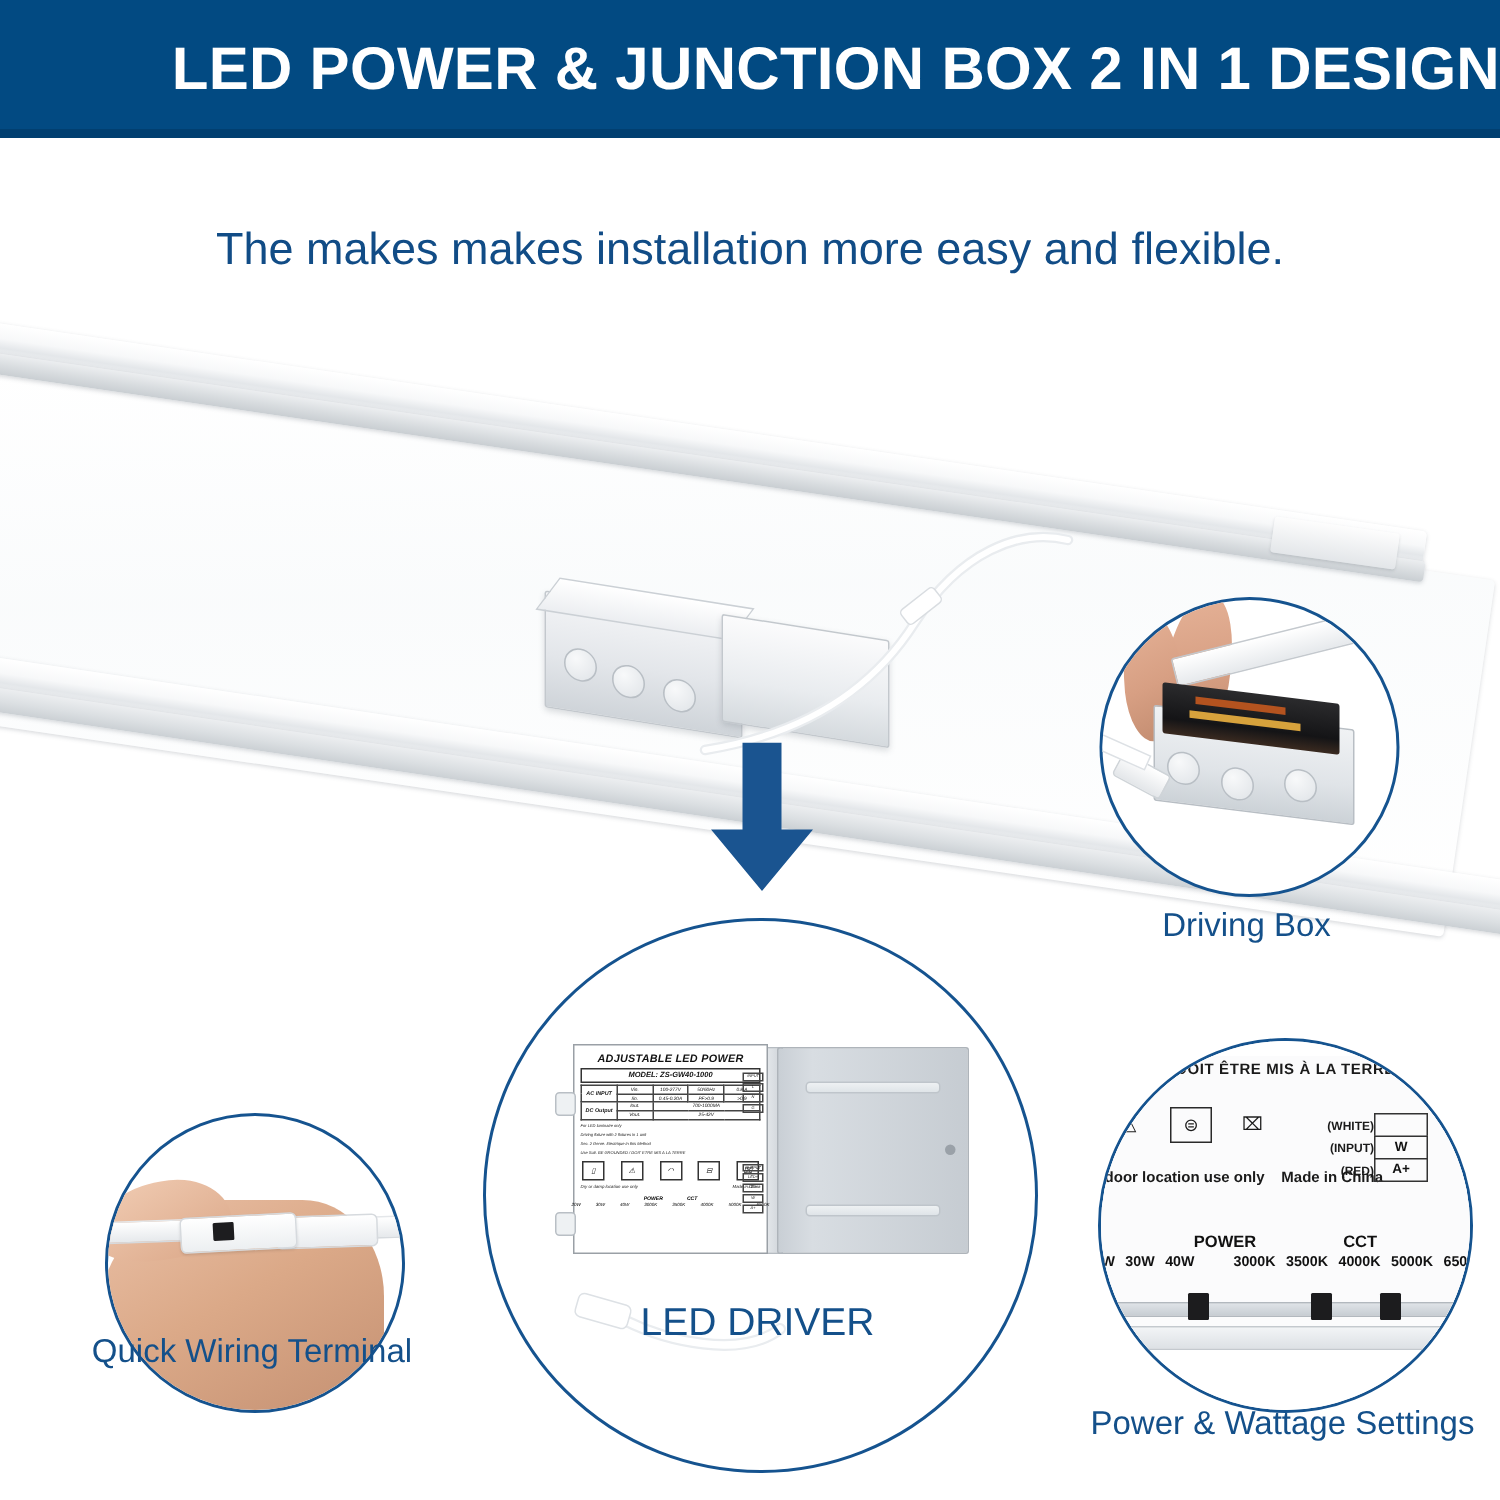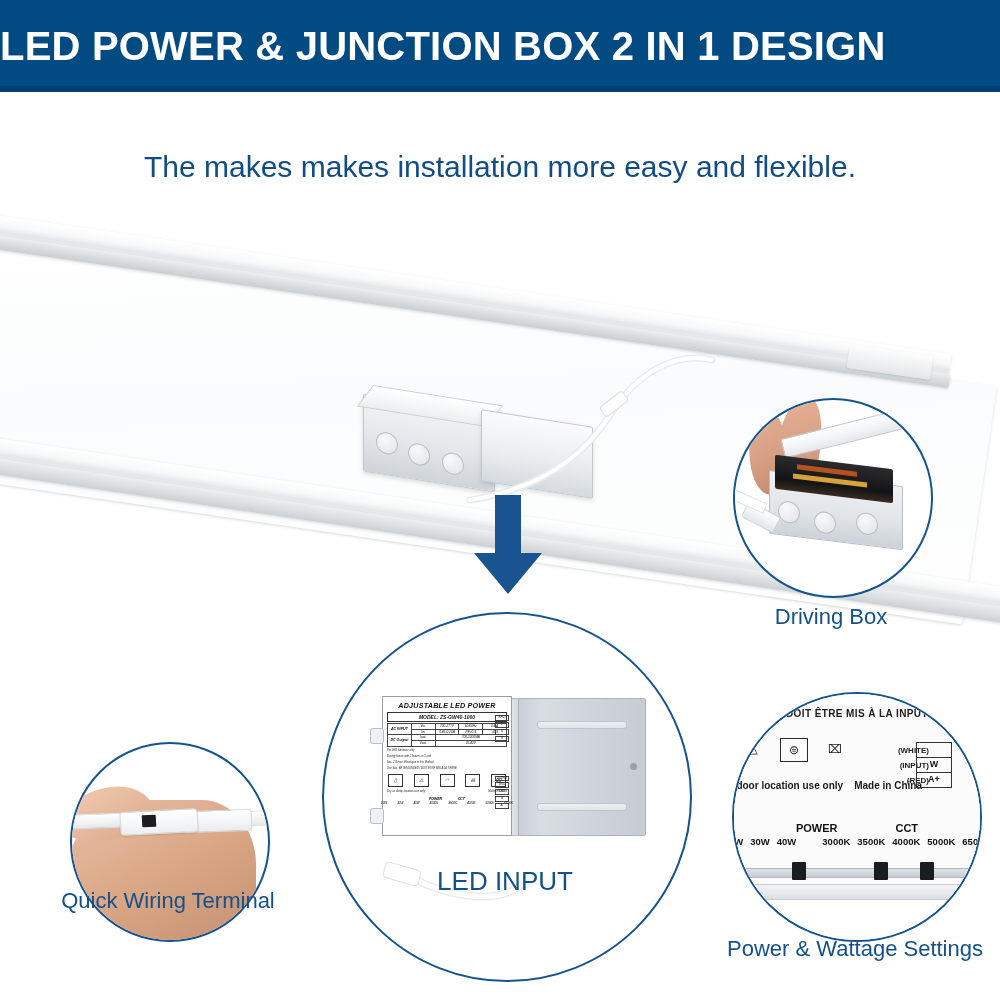--- a/index.html
+++ b/index.html
@@ -7,21 +7,21 @@
     width:1000px;height:1000px;
     background:#ffffff;
     font-family:"Liberation Sans", sans-serif;
     overflow:hidden;
     position:relative;
   }
   
   #header-bar{
     position:absolute;left:0;top:0;width:1000px;height:92px;
     background:#024a82;
-    display:flex;align-items:center;justify-content:flex-start;
+    display:flex;align-items:center;justify-content:flex-end;
     box-sizing:border-box;
   }
   #header-bar:after{
     content:"";position:absolute;left:0;bottom:0;width:100%;height:6px;
     background:#013f70;
   }
   #header-title{
     color:#ffffff;
     font-size:40px;
     font-weight:bold;
@@ -282,21 +282,21 @@
   .pw-symbols .s{
     width:26px;height:22px;border:1px solid #2a2a2a;
     display:flex;align-items:center;justify-content:center;font-size:12px;color:#1a1a1a;
   }
   .pw-symbols .s.noborder{border:none;}
   #pw-madeline{
     position:absolute;left:-12px;top:86px;width:200px;text-align:right;
     font-size:10px;font-weight:bold;color:#1a1a1a;white-space:nowrap;
   }
   #pw-wirecolors{
-    position:absolute;left:129px;top:50px;width:66px;text-align:right;
+    position:absolute;left:116px;top:50px;width:66px;text-align:right;
     font-size:8px;font-weight:bold;color:#1a1a1a;line-height:1.85;
   }
   #pw-terminals{
     position:absolute;left:182px;top:48px;width:36px;
     font-size:9px;font-weight:bold;color:#111;text-align:center;
   }
   #pw-terminals div{border:1px solid #333;line-height:1.55;border-bottom:none;}
   #pw-terminals div:last-child{border-bottom:1px solid #333;}
   #pw-settings{position:absolute;left:0;top:128px;width:246px;}
   #pw-heads{display:flex;justify-content:center;gap:58px;font-size:11px;font-weight:bold;color:#111;}
@@ -461,38 +461,38 @@
     <div style="position:absolute;left:-12px;top:32px;width:12px;height:14px;border:1px solid #b9bfc5;border-radius:3px;background:#eef1f3;"></div>
     <div style="position:absolute;left:-12px;top:112px;width:12px;height:14px;border:1px solid #b9bfc5;border-radius:3px;background:#eef1f3;"></div>
   </div>
 
   <svg style="position:absolute;left:0;top:0;width:366px;height:366px;">
     <path d="M196 272 C 170 292, 120 280, 92 266" stroke="#e9ecef" stroke-width="8" fill="none" stroke-linecap="round"></path>
     <path d="M196 272 C 170 292, 120 280, 92 266" stroke="#ffffff" stroke-width="5" fill="none" stroke-linecap="round"></path>
     <rect x="60" y="252" width="36" height="16" rx="4" fill="#ffffff" stroke="#dde1e5" transform="rotate(16 78 260)"></rect>
   </svg>
 </div>
-<div class="callout-label" id="label-driver">LED INPUT</div>
+<div class="callout-label" id="label-driver">LED DRIVER</div>
 
 <div class="callout-circle" id="circle-wiring">
   <div class="hand-palm"></div>
   <div class="hand-thumb"></div>
   <div class="wire-left"></div>
   <div class="wire-right"></div>
   <div class="connector-tail"></div>
   <div class="connector-main"></div>
   <div class="connector-window"></div>
 </div>
 <div class="callout-label" id="label-wiring">Quick Wiring Terminal</div>
 
 <div class="callout-circle" id="circle-power">
   <div id="pw-panel">
     <div id="pw-inner"></div>
 
-    <div id="pw-frenchline">DOIT ÊTRE MIS À LA INPUT</div>
+    <div id="pw-frenchline">DOIT ÊTRE MIS À LA TERRE</div>
 
     <div class="pw-symbols">
       <div class="s noborder">△</div>
       <div class="s">⊜</div>
       <div class="s noborder">⌧</div>
     </div>
 
     <div id="pw-madeline">
       <span>Indoor location use only</span>
       &nbsp;&nbsp;

